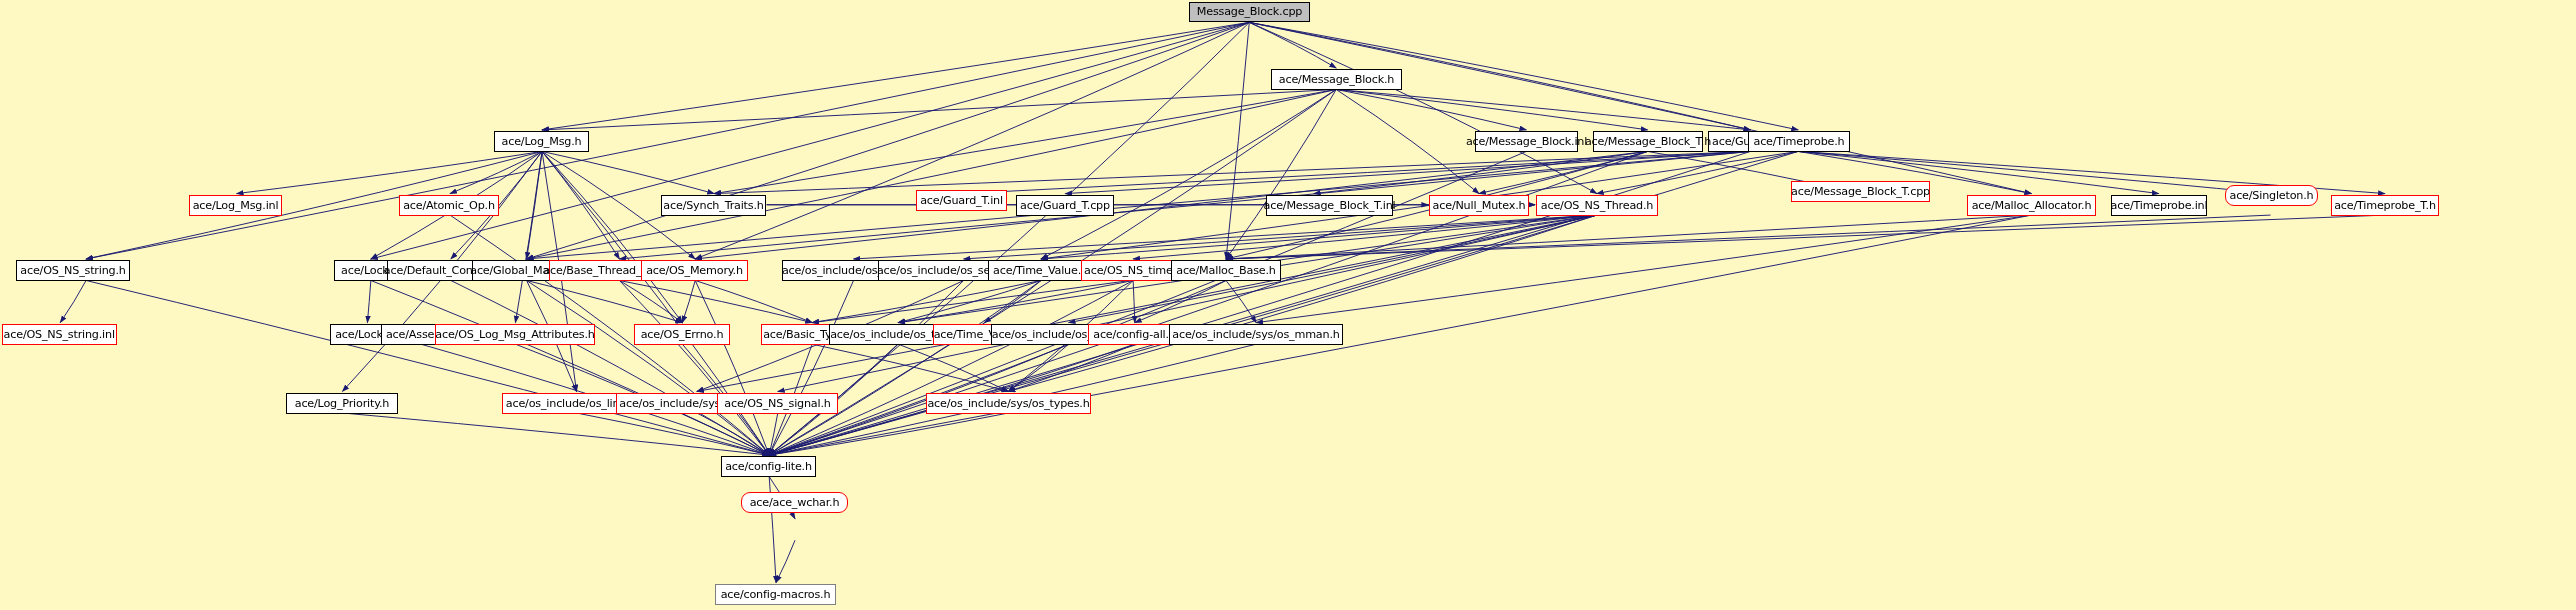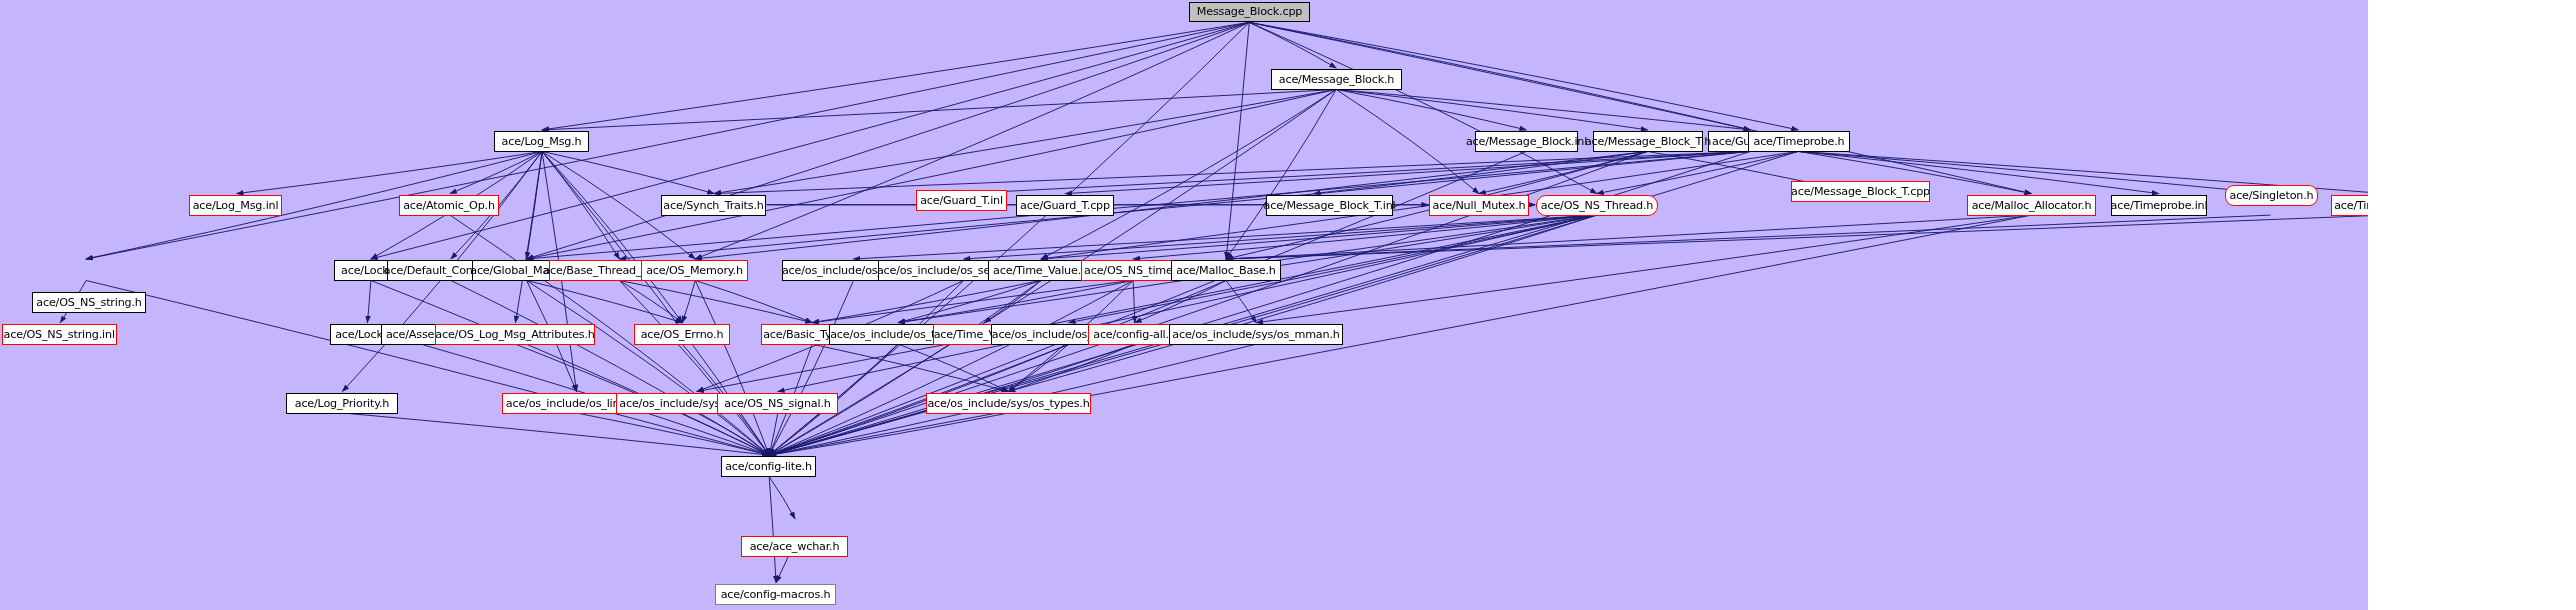--- a/index.html
+++ b/index.html
@@ -1,20 +1,20 @@
 <!DOCTYPE html>
 <html style="font-size:13.8px"><head>
 <meta charset="utf-8">
 <style>
   html,body{margin:0;padding:0;background:#ffffff;}
   #canvas{
     position:relative;
-    width:2368px;
+    width:2576px;
     height:610px;
-    background:#c4b5fd;
+    background:#fef9c3;
     font-family:"DejaVu Sans","Liberation Sans",sans-serif;
     overflow:hidden;
   }
   #edges{position:absolute;left:0;top:0;width:2576px;height:610px;}
   .node{
     position:absolute;
     box-sizing:border-box;
     display:flex;
     align-items:center;
     justify-content:center;
@@ -177,27 +177,27 @@
       <div class="node" style="left: 1475px; top: 131px; width: 103px;">ace/Message_Block.inl</div>
       <div class="node" style="left: 1593px; top: 131px; width: 110px;">ace/Message_Block_T.h</div>
       <div class="node" style="left: 1748px; top: 131px; width: 102px;">ace/Timeprobe.h</div>
       <div class="node red" style="left: 189px; top: 195px; width: 93px;">ace/Log_Msg.inl</div>
       <div class="node red" style="left: 399px; top: 195px; width: 100px;">ace/Atomic_Op.h</div>
       <div class="node" style="left: 661px; top: 195px; width: 105px;">ace/Synch_Traits.h</div>
       <div class="node red" style="left: 916px; top: 190px; width: 91px;">ace/Guard_T.inl</div>
       <div class="node" style="left: 1016px; top: 195px; width: 98px;">ace/Guard_T.cpp</div>
       <div class="node" style="left: 1250px; top: 195px; width: 127px; margin-left: 16px;">ace/Message_Block_T.inl</div>
       <div class="node red" style="left: 1429px; top: 195px; width: 100px;">ace/Null_Mutex.h</div>
-      <div class="node red" style="left: 1536px; top: 195px; width: 122px; border-radius: 10px;">ace/OS_NS_Thread.h</div>
+      <div class="node red" style="left: 1536px; top: 195px; width: 122px;">ace/OS_NS_Thread.h</div>
       <div class="node red" style="left: 1791px; top: 181px; width: 139px;">ace/Message_Block_T.cpp</div>
       <div class="node red" style="left: 1967px; top: 195px; width: 129px;">ace/Malloc_Allocator.h</div>
       <div class="node" style="left: 2111px; top: 195px; width: 96px;">ace/Timeprobe.inl</div>
       <div class="node red" style="left: 2225px; top: 185px; width: 93px; border-radius: 9px;">ace/Singleton.h</div>
       <div class="node red" style="left: 2331px; top: 195px; width: 108px;">ace/Timeprobe_T.h</div>
-      <div class="node" style="left: 32px; top: 260px; width: 114px; margin-top: 32px;">ace/OS_NS_string.h</div>
+      <div class="node" style="left: 16px; top: 260px; width: 114px;">ace/OS_NS_string.h</div>
       <div class="node" style="left: 334px; top: 260px; width: 72px;">ace/Lock.h</div>
       <div class="node" style="left: 387px; top: 260px; width: 126px;">ace/Default_Constants.h</div>
       <div class="node" style="left: 472px; top: 260px; width: 108px;">ace/Global_Macros.h</div>
       <div class="node red" style="left: 549px; top: 260px; width: 139px;">ace/Base_Thread_Adapter.h</div>
       <div class="node red" style="left: 641px; top: 260px; width: 107px;">ace/OS_Memory.h</div>
       <div class="node" style="left: 782px; top: 260px; width: 143px;">ace/os_include/os_sched.h</div>
       <div class="node" style="left: 878px; top: 260px; width: 170px;">ace/os_include/os_semaphore.h</div>
       <div class="node" style="left: 988px; top: 260px; width: 105px;">ace/Time_Value.h</div>
       <div class="node red" style="left: 1081px; top: 260px; width: 105px;">ace/OS_NS_time.h</div>
       <div class="node" style="left: 1171px; top: 260px; width: 110px;">ace/Malloc_Base.h</div>
@@ -211,17 +211,17 @@
       <div class="node red" style="left: 933px; top: 324px; width: 102px;">ace/Time_Value.inl</div>
       <div class="node" style="left: 991px; top: 324px; width: 155px;">ace/os_include/os_pthread.h</div>
       <div class="node red" style="left: 1088px; top: 324px; width: 93px;">ace/config-all.h</div>
       <div class="node" style="left: 1169px; top: 324px; width: 174px;">ace/os_include/sys/os_mman.h</div>
       <div class="node" style="left: 286px; top: 393px; width: 112px;">ace/Log_Priority.h</div>
       <div class="node red" style="left: 502px; top: 393px; width: 148px;">ace/os_include/os_limits.h</div>
       <div class="node red" style="left: 616px; top: 393px; width: 162px;">ace/os_include/sys/os_sem.h</div>
       <div class="node red" style="left: 717px; top: 393px; width: 121px;">ace/OS_NS_signal.h</div>
       <div class="node red" style="left: 926px; top: 393px; width: 165px;">ace/os_include/sys/os_types.h</div>
       <div class="node" style="left: 721px; top: 456px; width: 95px;">ace/config-lite.h</div>
-      <div class="node red" style="left: 741px; top: 536px; width: 107px;">ace/ace_wchar.h</div>
+      <div class="node red" style="left: 741px; top: 492px; width: 107px; border-radius: 9px;">ace/ace_wchar.h</div>
       <div class="node gray" style="left: 715px; top: 584px; width: 121px;">ace/config-macros.h</div>
     </div>
 </div>
 
 
 </body></html>

